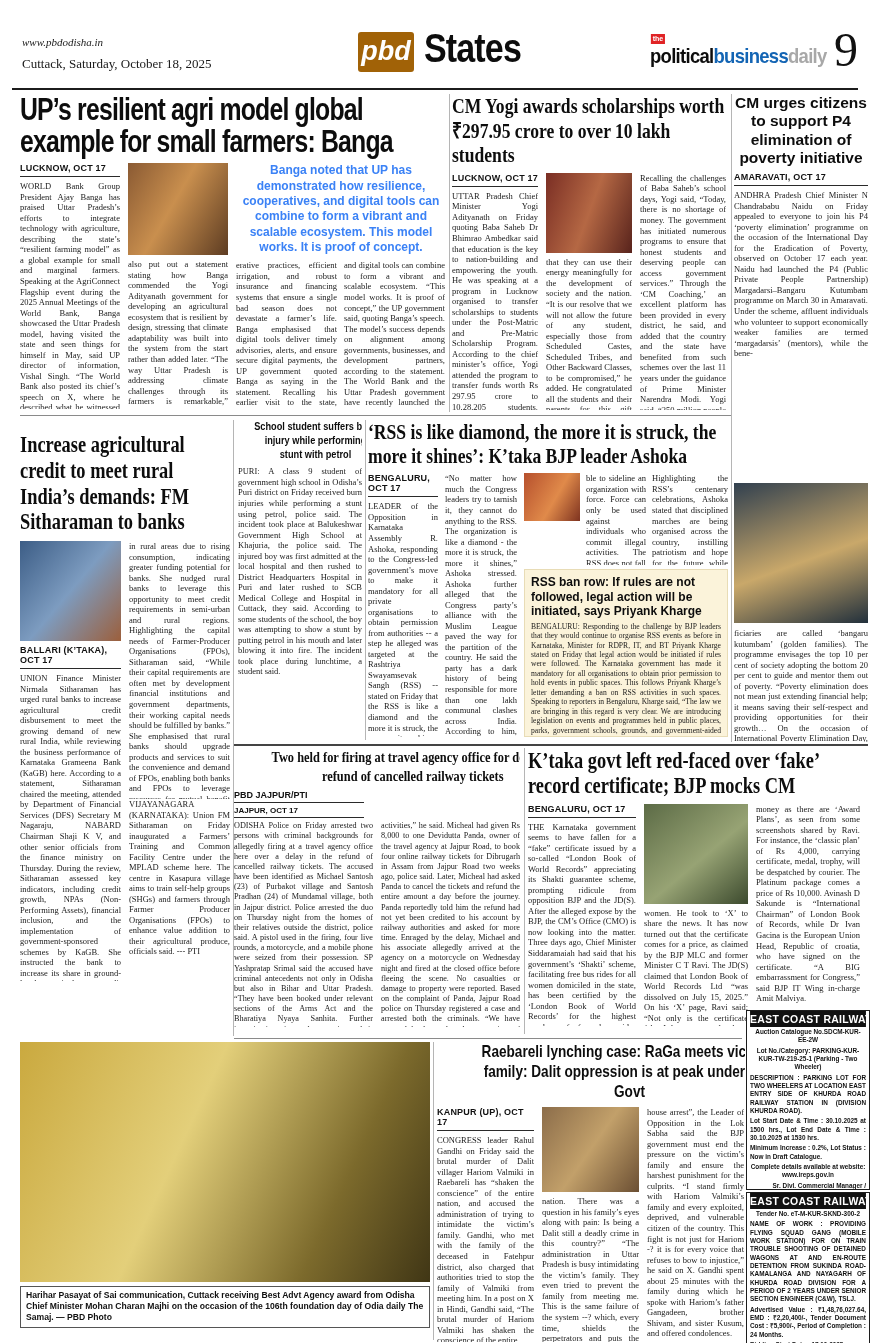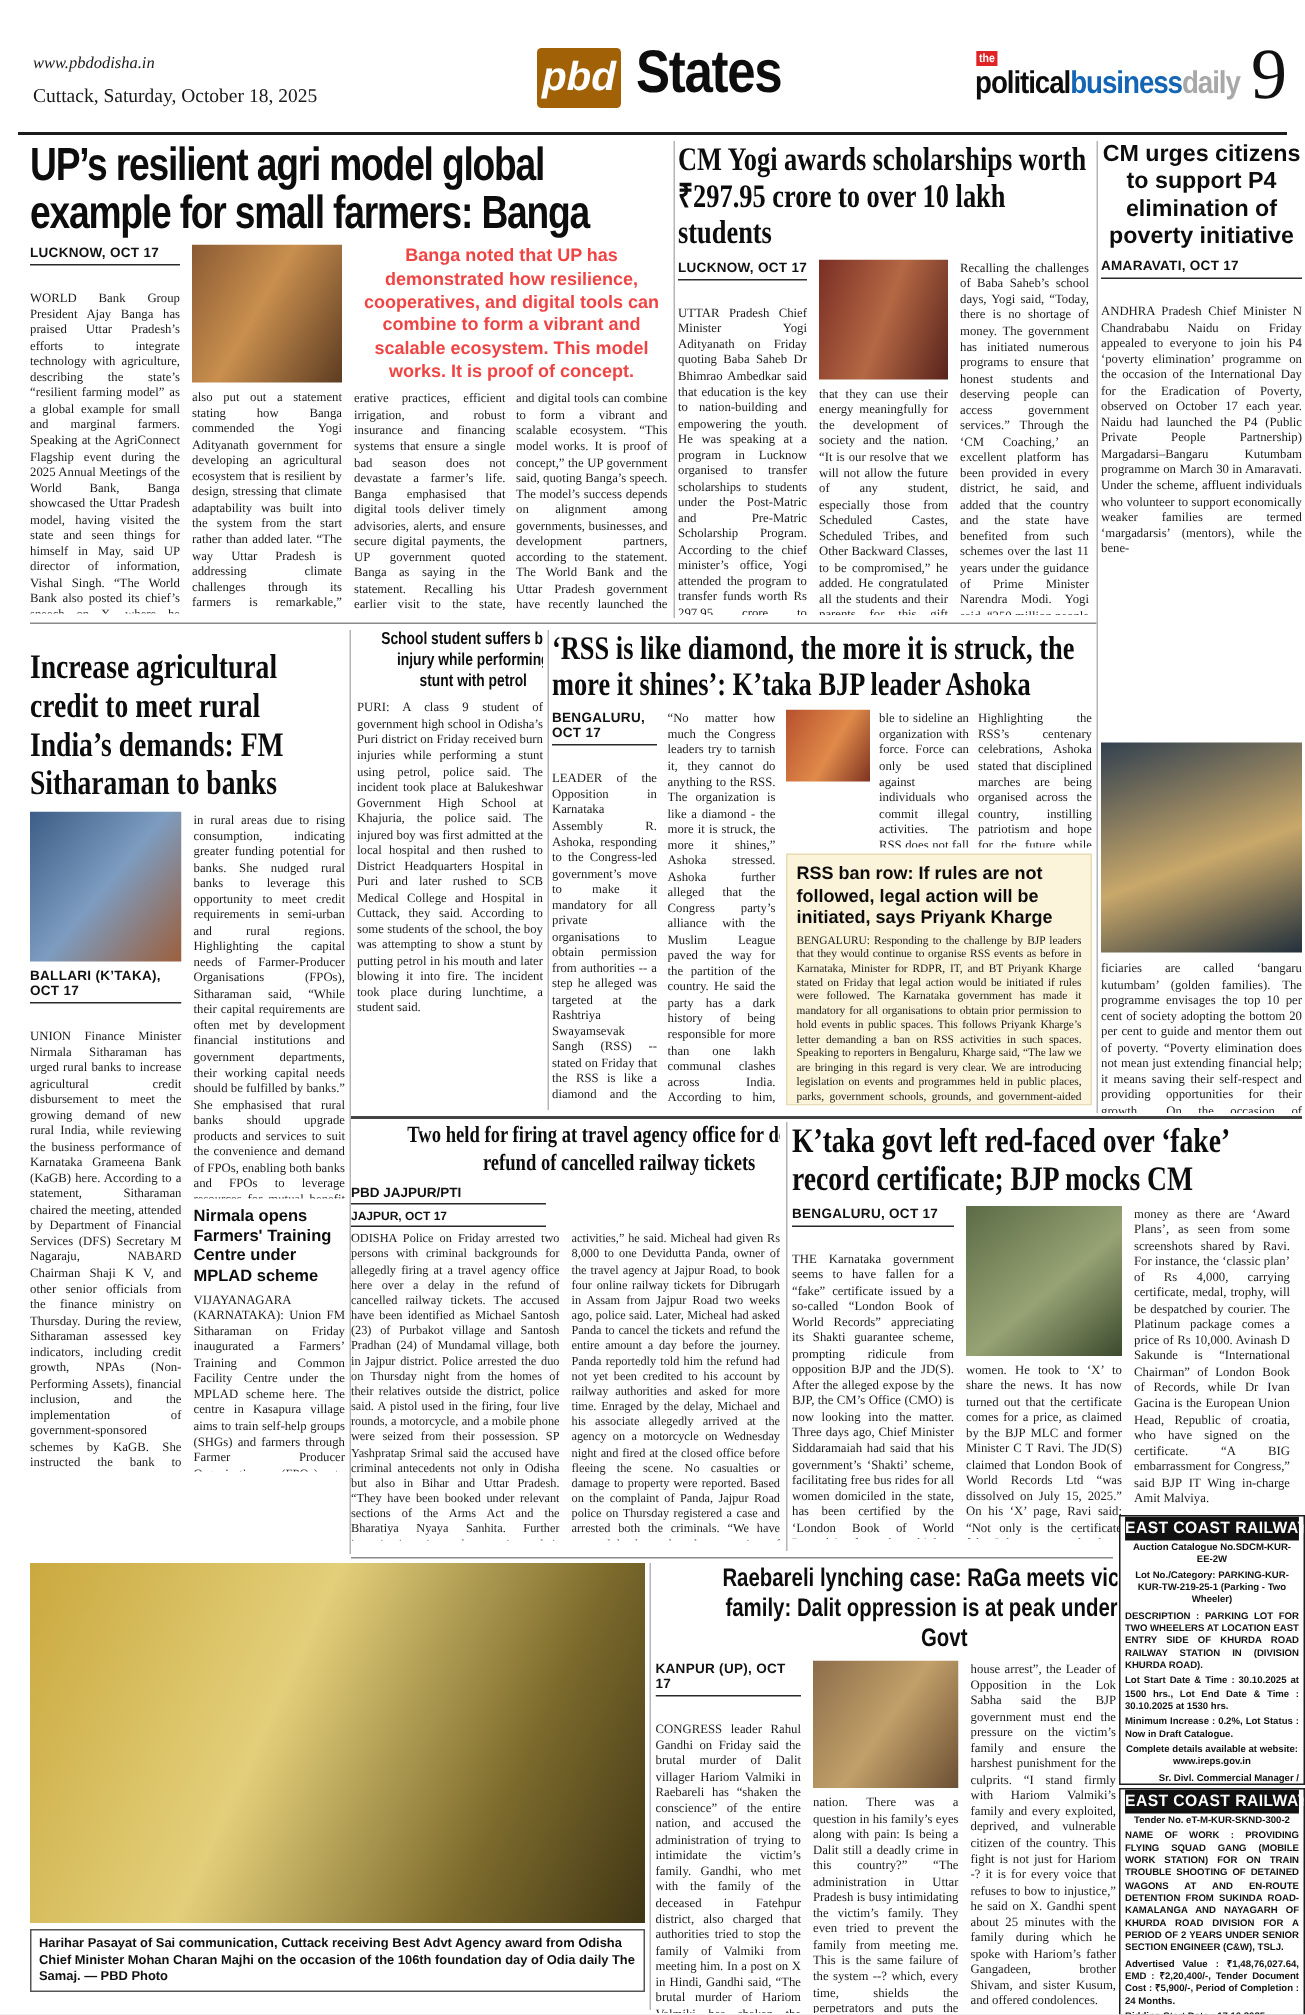--- a/index.html
+++ b/index.html
@@ -24,29 +24,29 @@
   .hrz{background:#8a8a8a;height:1px;}
   .vr{background:#b5b5b5;width:1px;}
   .hr-header{left:12px;top:88px;width:846px;height:2px;background:#1c1c1c;}
   
   .art{position:absolute;overflow:hidden;}
   .hl{font-weight:bold;color:#0d0d0d;}
   .hl-sans{font-family:"Liberation Sans",sans-serif;}
   .cx{transform:scaleX(.8);transform-origin:0 0;width:125%;}
   .cx-c{transform:scaleX(.8);transform-origin:50% 0;width:125%;margin-left:-12.5%;}
   .dateline{font-family:"Liberation Sans",sans-serif;font-weight:bold;font-size:9px;
-            letter-spacing:.2px;border-bottom:1.5px solid #2a2a2a;padding-bottom:3px;margin-bottom:16px;color:#111;}
+            letter-spacing:.2px;border-bottom:1.5px solid #2a2a2a;padding-bottom:3px;margin-bottom:4px;color:#111;}
   .byline{font-family:"Liberation Sans",sans-serif;font-weight:bold;font-size:9px;
           border-bottom:1px solid #2a2a2a;padding-bottom:2px;margin-bottom:3px;color:#111;}
   .bt{font-size:8.5px;line-height:1.24;text-align:justify;margin:0;}
   .row{display:flex;gap:8px;}
   .c{overflow:hidden;}
   .ph{width:100%;}
   .standfirst{font-family:"Liberation Sans",sans-serif;font-weight:bold;font-size:12px;
-              line-height:1.28;text-align:center;color:#ef4444;margin-bottom:5px;}
+              line-height:1.28;text-align:center;color:#3b82f6;margin-bottom:5px;}
   .subhead{font-family:"Liberation Sans",sans-serif;font-weight:bold;font-size:11px;line-height:1.2;
            margin:6px 0 3px 0;color:#0d0d0d;}
   .rss-box{background:#fbf3da;border:1px solid #e8dcb6;padding:5px 6px;overflow:hidden;}
   .rss-box-hl{font-family:"Liberation Sans",sans-serif;font-weight:bold;font-size:12px;line-height:1.2;margin-bottom:3px;color:#0d0d0d;}
   .rss-box .bt{font-size:7.6px;line-height:1.25;}
   
   .ph-banga{height:92px;background:linear-gradient(120deg,#8a5a33,#c98f4e 45%,#5d3c22);}
   .ph-yogi{height:80px;background:linear-gradient(110deg,#7a2e24,#b56844 50%,#58231c);}
   .ph-naidu{height:140px;background:linear-gradient(160deg,#31404f,#c9a86a 55%,#22303c);}
   .ph-sita{height:100px;background:linear-gradient(130deg,#3c5d86,#7d9cc0 50%,#9c5f3c);}
@@ -127,21 +127,20 @@
   <section class="art" style="left:20px;top:432px;width:211px;height:558px;">
     <h1 class="hl cx" style="font-size:23px;line-height:1.12;margin:0 0 6px 0;">Increase agricultural credit to meet rural India’s demands: FM Sitharaman to banks</h1>
     <div class="row" style="height:440px;">
       <div class="c" style="width:101px;">
         <div class="ph ph-sita" style="margin-bottom:4px;"></div>
         <div class="dateline">BALLARI (K’TAKA), OCT 17</div>
         <p class="bt">UNION Finance Minister Nirmala Sitharaman has urged rural banks to increase agricultural credit disbursement to meet the growing demand of new rural India, while reviewing the business performance of Karnataka Grameena Bank (KaGB) here. According to a statement, Sitharaman chaired the meeting, attended by Department of Financial Services (DFS) Secretary M Nagaraju, NABARD Chairman Shaji K V, and other senior officials from the finance ministry on Thursday. During the review, Sitharaman assessed key indicators, including credit growth, NPAs (Non-Performing Assets), financial inclusion, and the implementation of government-sponsored schemes by KaGB. She instructed the bank to increase its share in ground-level agriculture credit disbursement, with special focus on emerging areas of the economy. FM also directed all stakeholders to take steps to realise the potential of allied agricultural activities in the region. “KaGB and Canara Bank should work closely with state government departments to enhance credit disbursement to the MSME and allied sectors,” the statement said. Referring to the rationalisation of GST rates, Sitharaman said it has opened new opportunities</p>
       </div>
       <div class="c" style="width:101px;">
         <p class="bt" style="height:258px;overflow:hidden;">in rural areas due to rising consumption, indicating greater funding potential for banks. She nudged rural banks to leverage this opportunity to meet credit requirements in semi-urban and rural regions. Highlighting the capital needs of Farmer-Producer Organisations (FPOs), Sitharaman said, “While their capital requirements are often met by development financial institutions and government departments, their working capital needs should be fulfilled by banks.” She emphasised that rural banks should upgrade products and services to suit the convenience and demand of FPOs, enabling both banks and FPOs to leverage resources for mutual benefit and sustainable rural growth. Sitharaman further pointed out that many companies are relocating services, including data centres, from tier-1 to tier-2 and tier-3 cities, and insisted that rural banks focus on such emerging areas to strengthen their financial health. ---- PTI</p>
-        <div class="subhead">Nirmala opens Farmers' Training Centre under MPLAD scheme</div>
         <p class="bt">VIJAYANAGARA (KARNATAKA): Union FM Sitharaman on Friday inaugurated a Farmers’ Training and Common Facility Centre under the MPLAD scheme here. The centre in Kasapura village aims to train self-help groups (SHGs) and farmers through Farmer Producer Organisations (FPOs) to enhance value addition to their agricultural produce, officials said. --- PTI</p>
       </div>
     </div>
   </section>
 
   <section class="art" style="left:238px;top:420px;width:124px;height:320px;">
     <h1 class="hl hl-sans cx-c" style="font-size:11.5px;line-height:1.2;margin:0 0 5px 0;text-align:center;font-weight:600;">School student suffers burn injury while performing stunt with petrol</h1>
     <p class="bt" style="height:262px;overflow:hidden;">PURI: A class 9 student of government high school in Odisha’s Puri district on Friday received burn injuries while performing a stunt using petrol, police said. The incident took place at Balukeshwar Government High School at Khajuria, the police said. The injured boy was first admitted at the local hospital and then rushed to District Headquarters Hospital in Puri and later rushed to SCB Medical College and Hospital in Cuttack, they said. According to some students of the school, the boy was attempting to show a stunt by putting petrol in his mouth and later blowing it into fire. The incident took place during lunchtime, a student said.</p>
   </section>
 

